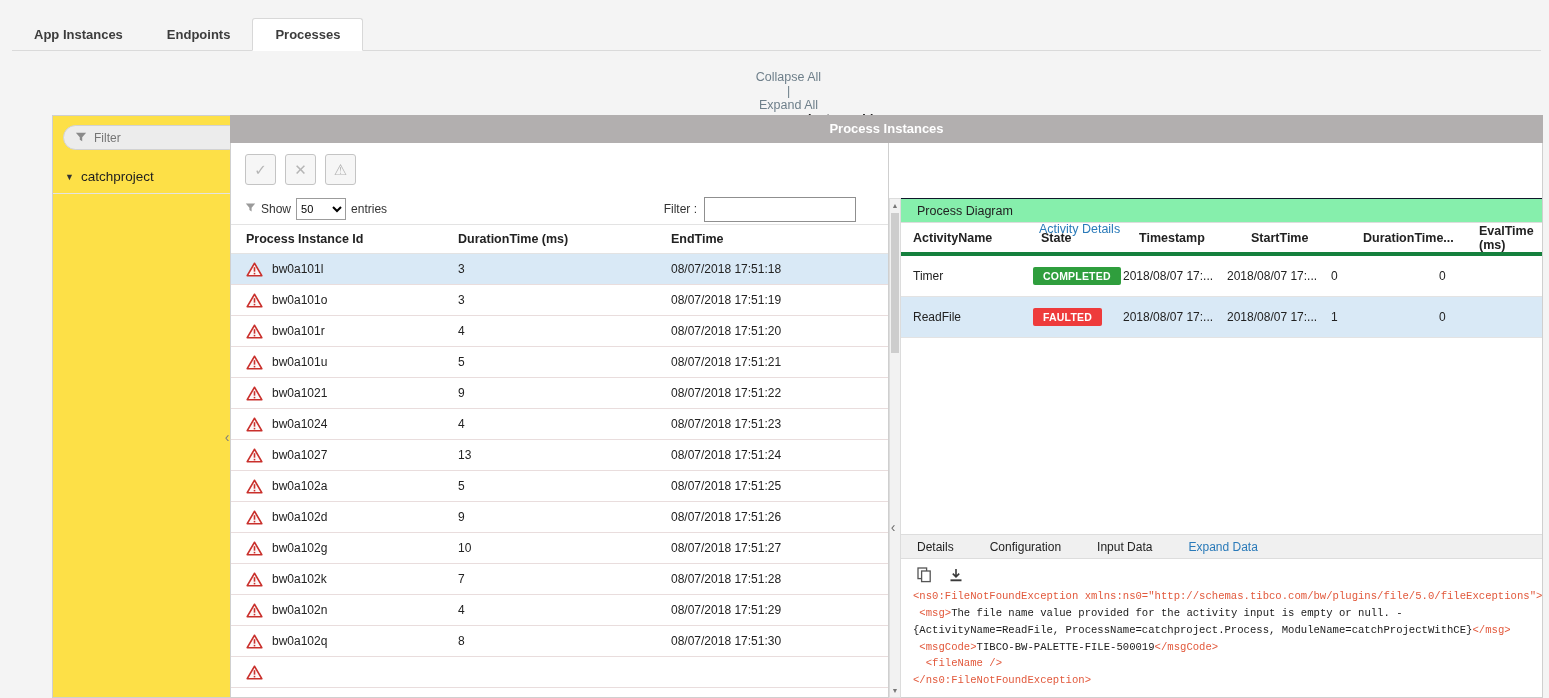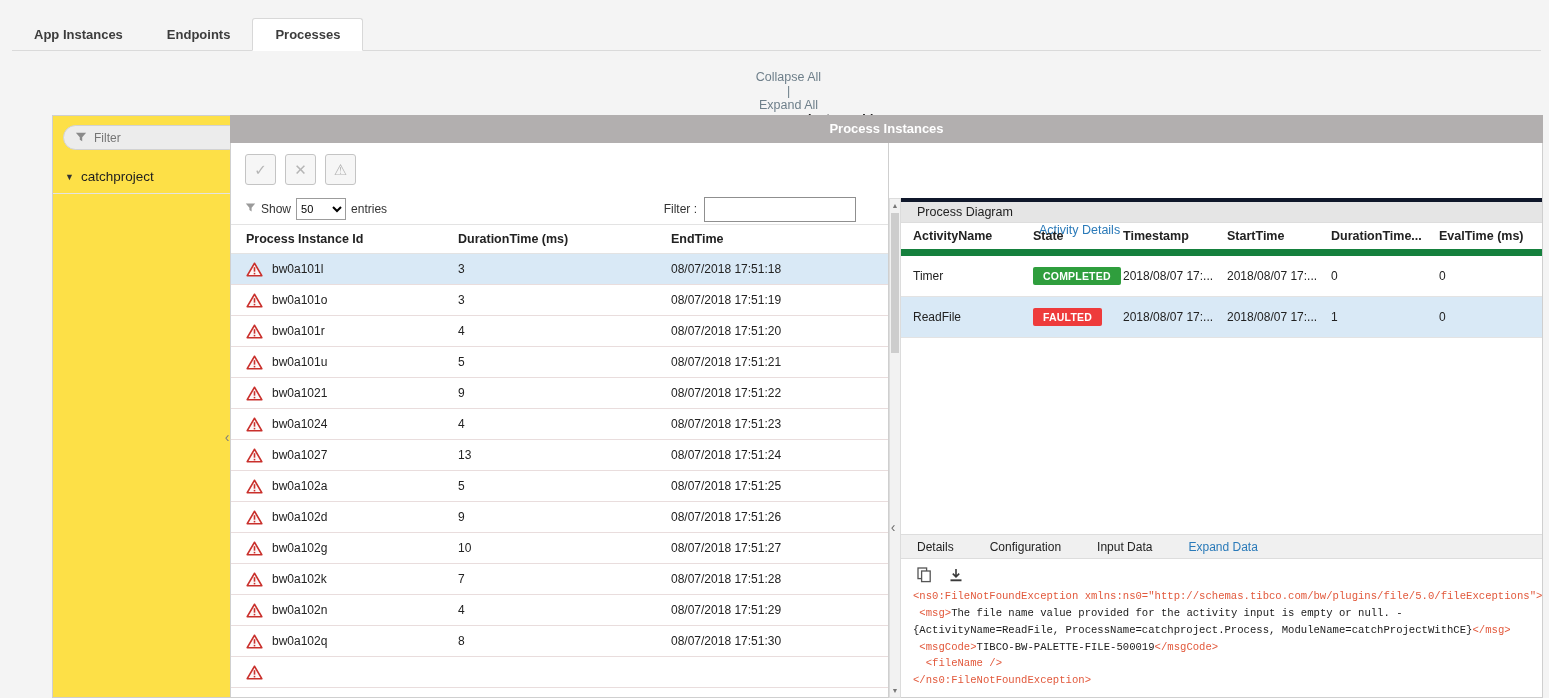--- a/index.html
+++ b/index.html
@@ -94,27 +94,27 @@
   .sb-thumb { position:absolute; top:14px; left:1px; right:1px; height:140px;
               background:#cdcdcd; cursor:grab; }
   .panel-handle { position:absolute; top:370px; left:-3px; width:14px; height:28px;
                   color:#6e6e6e; font-size:14px; line-height:28px; text-align:center;
                   cursor:pointer; z-index:4; }
 
   
   .right-panel { flex:1; background:#fff; border:1px solid #cfcfcf; border-top:none;
                  border-left:none; display:flex; flex-direction:column; overflow:hidden; }
   .rp-spacer { height:55px; }
-  .rp-tabs { height:25px; background:#e5e5e5; border-top:4px solid #0f172a;
+  .rp-tabs { height:25px; background:#86efac; border-top:1px solid #0f172a;
              border-bottom:1px solid #dddddd; display:flex; align-items:center; gap:26px;
              padding:4px 16px; font-size:12.5px; }
   .rp-tab { color:#222; cursor:pointer; }
   .rp-tab.active { color:#2a7ab9;margin-top:36px; }
   .act-header { display:flex; align-items:center; height:33px; padding-left:12px;
-                border-bottom:7px solid #15803d; font-weight:bold; font-size:12.5px; color:#222; }
+                border-bottom:4px solid #15803d; font-weight:bold; font-size:12.5px; color:#222;gap:8px; }
   .ac.a1 { width:120px; } .ac.a2 { width:90px; } .ac.a3 { width:104px; }
   .ac.a4 { width:104px; } .ac.a5 { width:108px; } .ac.a6 { flex:1; }
   .act-row { display:flex; align-items:center; height:41px; padding-left:12px;
              border-bottom:1px solid #e3e3e3; font-size:12px; color:#222; cursor:pointer; }
   .act-row.selected { background:#d9e9f6; }
   .badge { display:inline-block; padding:3px 10px; border-radius:2px; color:#fff;
            font-weight:bold; font-size:10.5px; letter-spacing:0.2px; }
   .rp-fill { flex:1; }
   .detail-tabs { height:25px; background:#f0f0f0; border-top:1px solid #dddddd;
                  border-bottom:1px solid #dddddd; display:flex; align-items:center; gap:36px;

